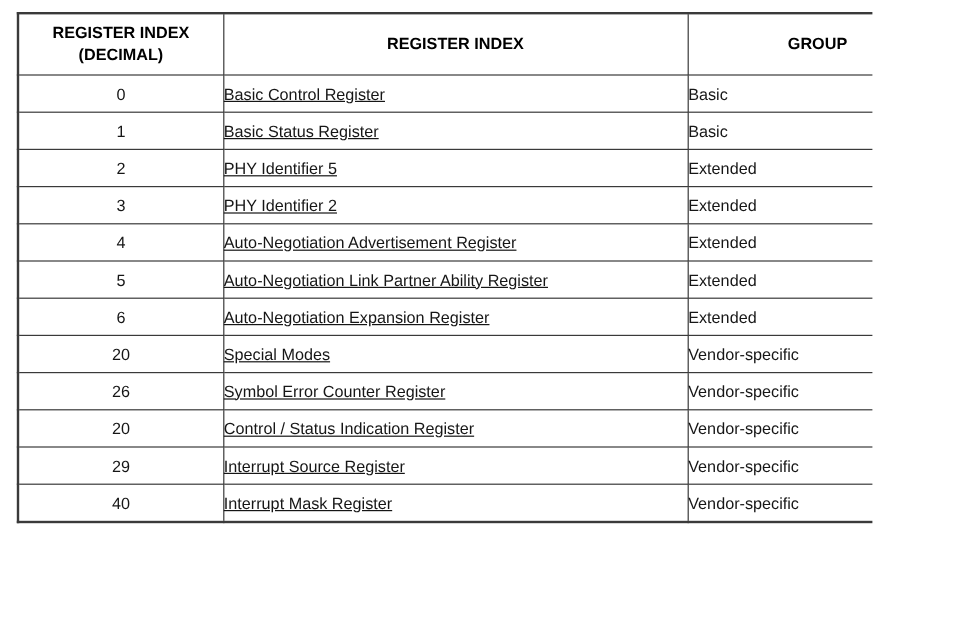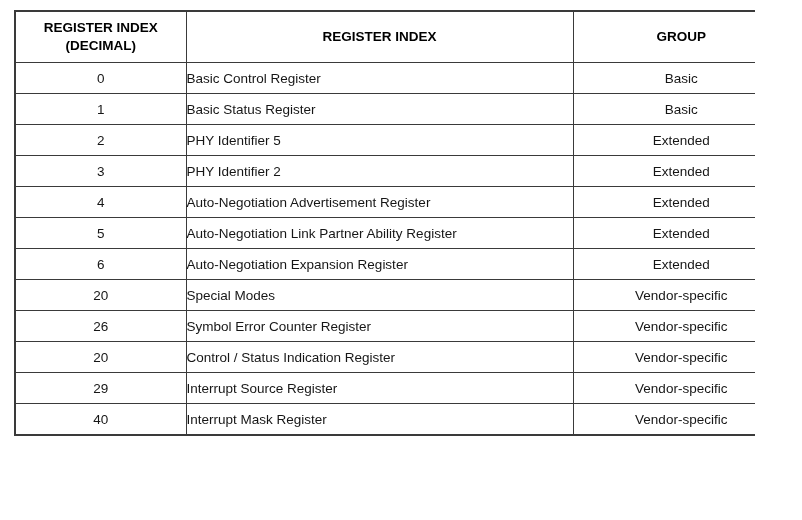--- a/index.html
+++ b/index.html
@@ -7,21 +7,20 @@
     padding: 0;
     background: #ffffff;
     font-family: "Liberation Sans", sans-serif;
   }
   .page {
     position: relative;
     width: 727px;
     height: 520px;
     background: #ffffff;
     overflow: hidden;
-    padding-left: 28px;
   }
   table.doc-table {
     position: absolute;
     left: 14px;
     top: 10px;
     width: 775px;
     border-collapse: collapse;
     table-layout: fixed;
     border: 2px solid #3a3a3a;
   }
@@ -44,22 +43,22 @@
   table.doc-table td {
     font-size: 13.5px;
     color: #161616;
     height: 30px;
     padding: 0;
   }
   col.c-index { width: 171px; }
   col.c-name  { width: 387px; }
   col.c-group { width: 217px; }
   td.cell-index { text-align: center; }
-  td.cell-name  { text-align: left; padding-left: 11px; }
-  td.cell-group { text-align: center; }
+  td.cell-name  { text-align: left; padding-left: 11px; text-decoration: underline; }
+  td.cell-group { }
 </style>
 </head>
 <body>
 
 <div class="page">
   <table class="doc-table">
     <colgroup>
       <col class="c-index">
       <col class="c-name">
       <col class="c-group">

